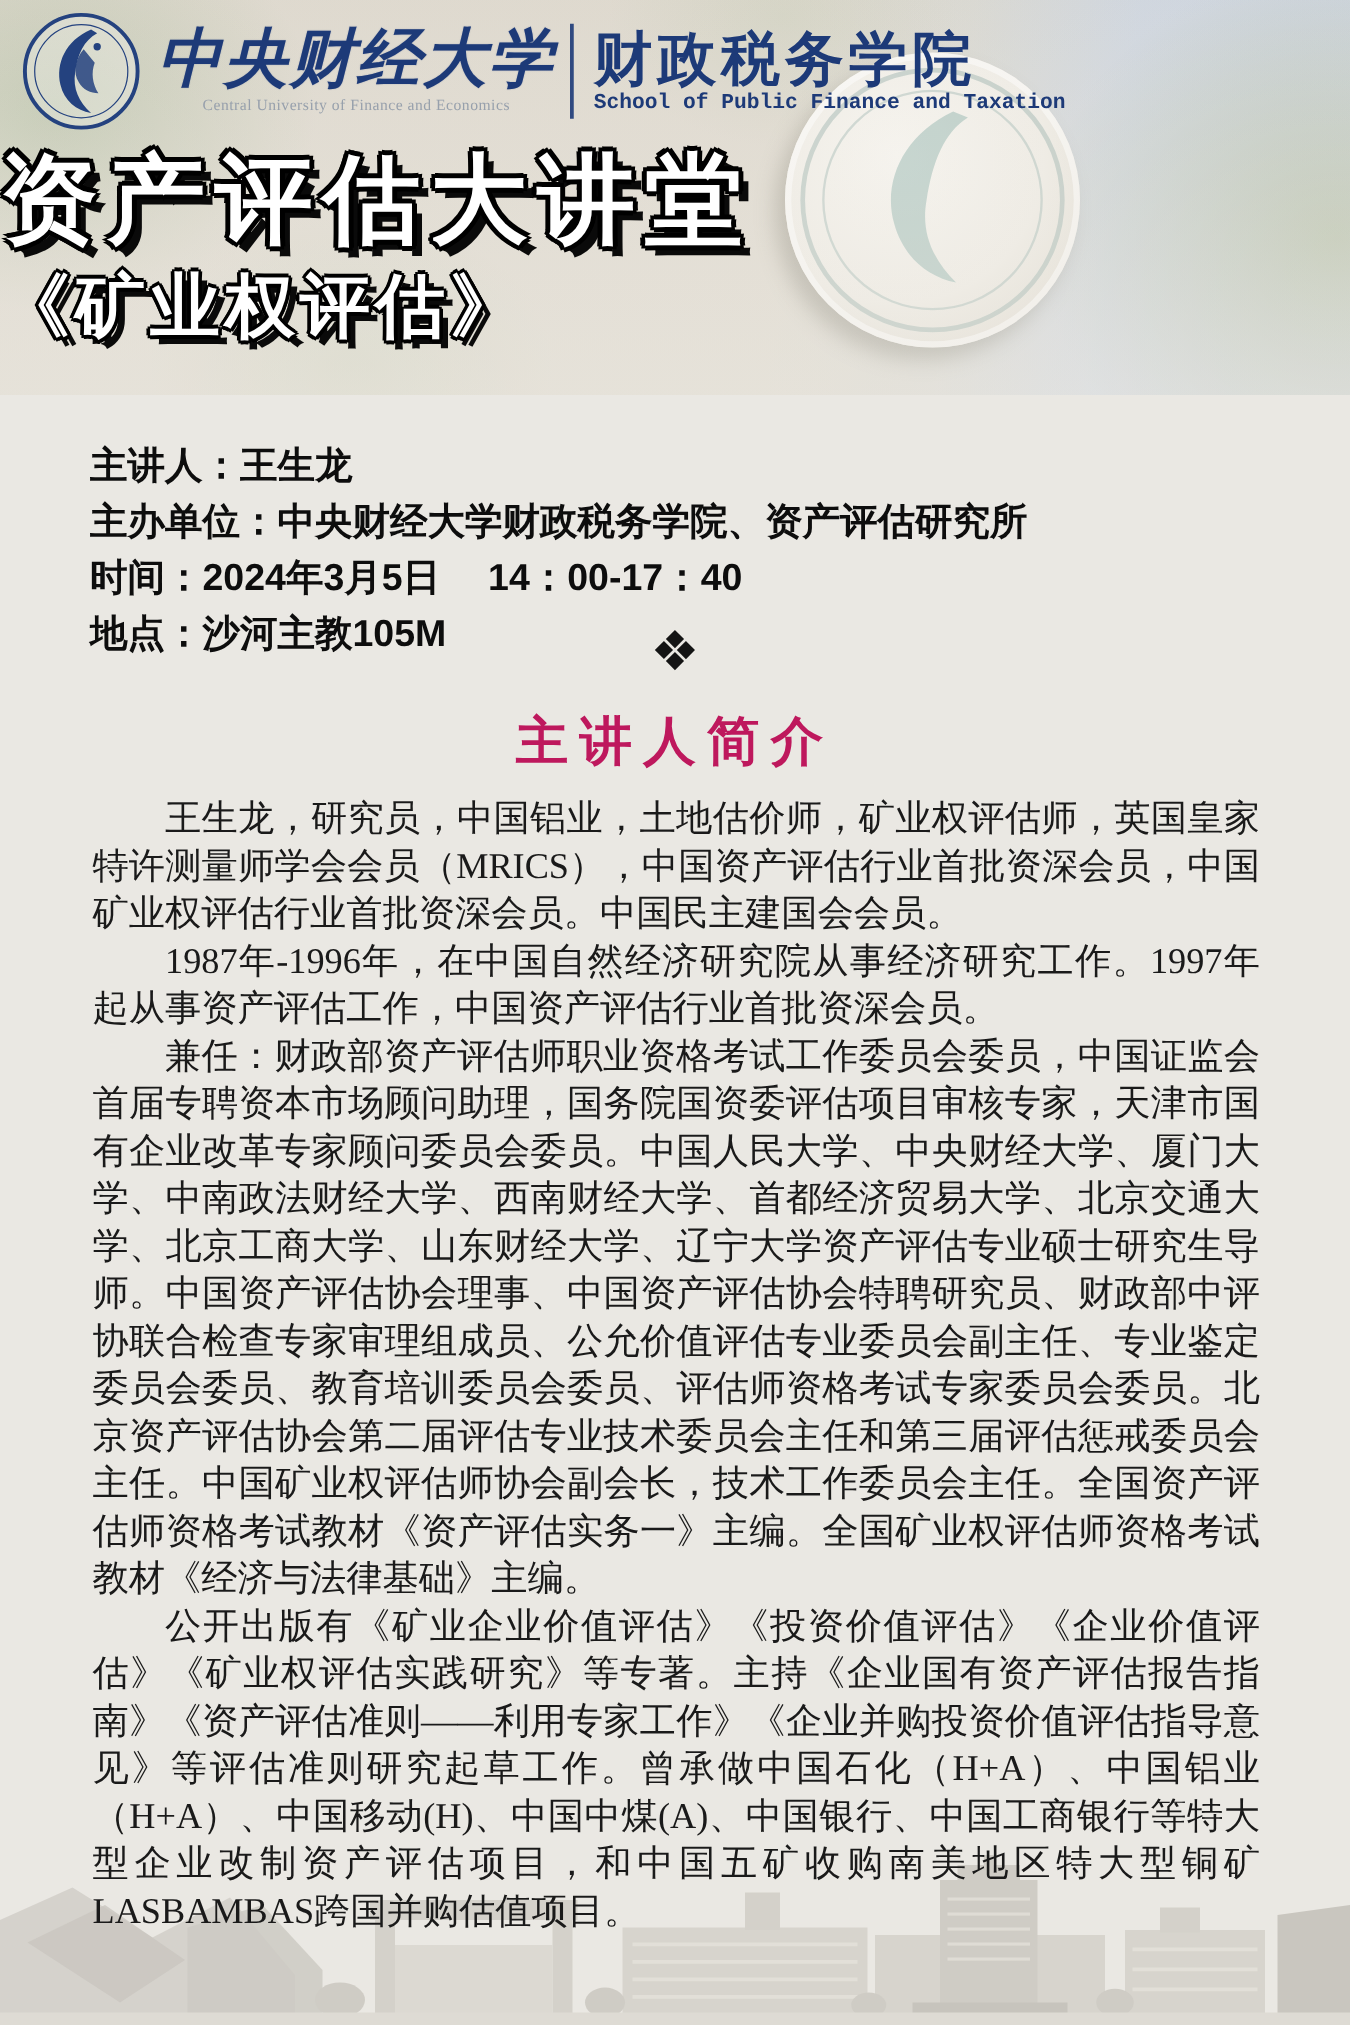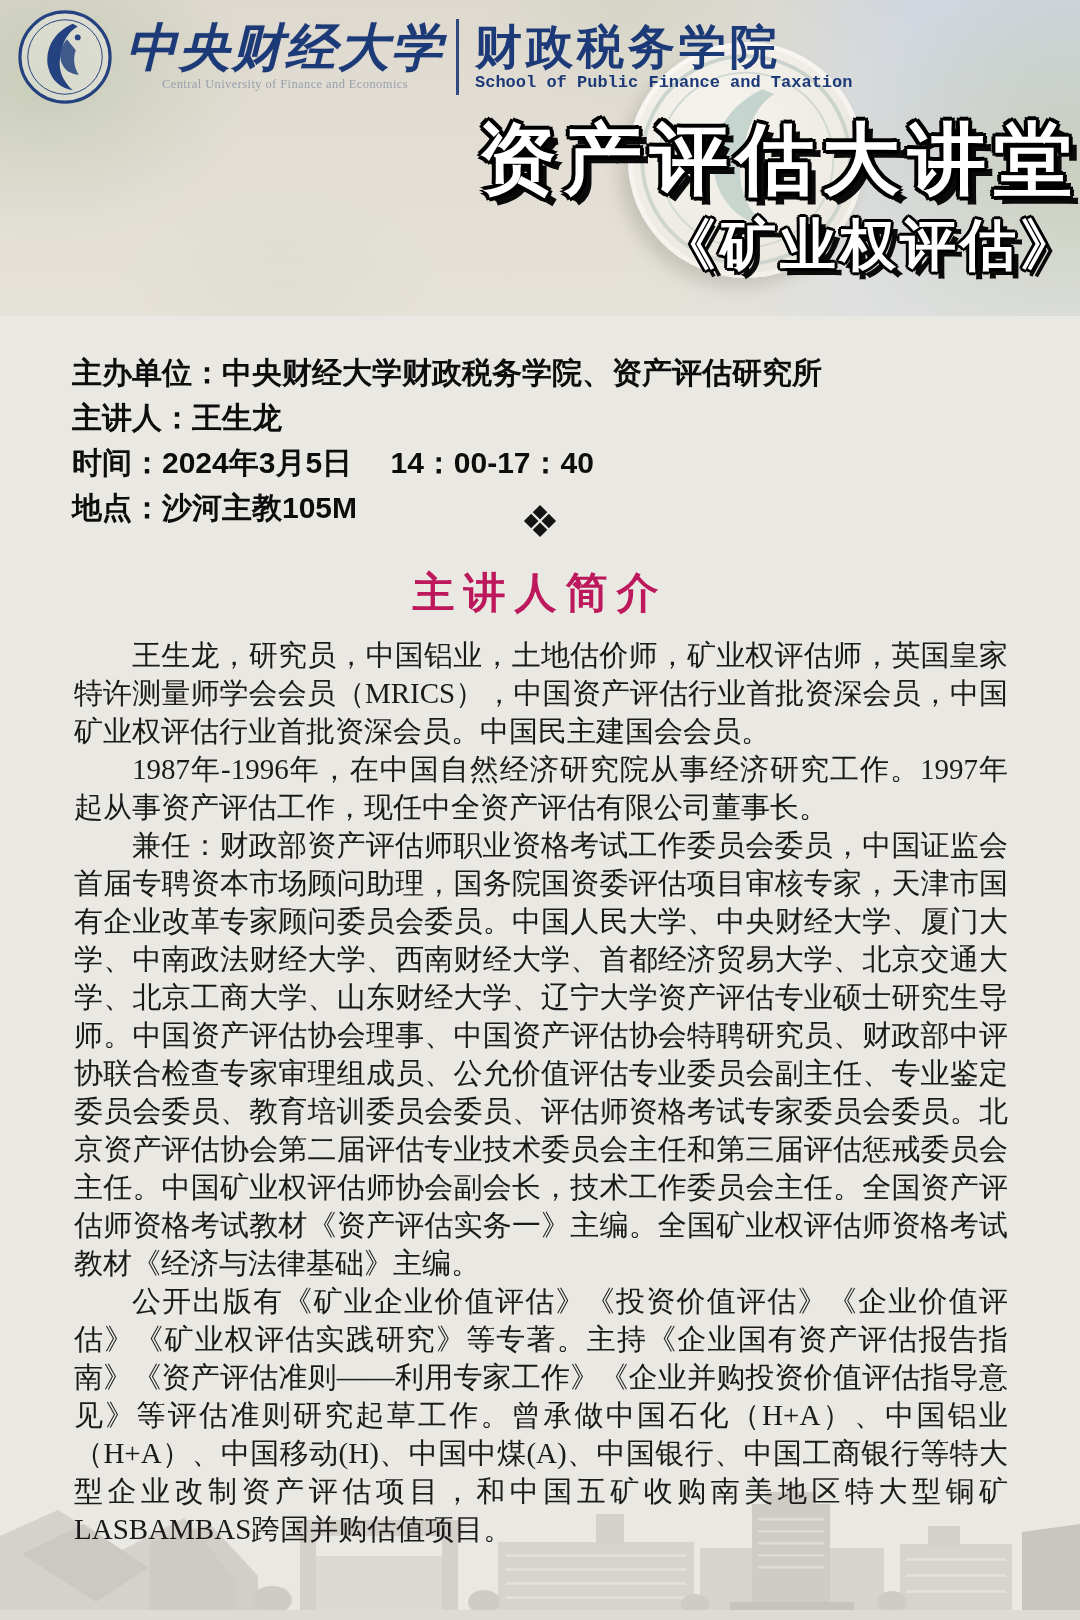--- a/index.html
+++ b/index.html
@@ -55,21 +55,21 @@
     font-weight:900; font-size:47px; line-height:1.05; color:var(--brand_navy,#1d3a78);
     letter-spacing:4px;
   }
   .school-en {
     font-family:Liberation Mono, monospace; font-weight:bold; font-size:17px;
     color:var(--brand_navy,#1d3a78); margin-top:2px;
   }
 
   
   .title, .subtitle {
-    position:absolute; left:0; width:100%; text-align:right; margin:0;
+    position:absolute; left:0; width:100%; text-align:left; margin:0;
     color:#ffffff; font-weight:900; z-index:4;
   }
   .title {
     top:108px; font-size:78px; letter-spacing:8px;
     text-shadow:
       4px 0 0 #000, -4px 0 0 #000, 0 4px 0 #000, 0 -4px 0 #000,
       3px 3px 0 #000, -3px -3px 0 #000, 3px -3px 0 #000, -3px 3px 0 #000,
       8px 8px 0 #0a0a0a;
   }
   .subtitle {
@@ -133,32 +133,32 @@
     <div class="school-block">
       <div class="school-cn">财政税务学院</div>
       <div class="school-en">School of Public Finance and Taxation</div>
     </div>
   </div>
 
   <h1 class="title">资产评估大讲堂</h1>
   <h2 class="subtitle">《矿业权评估》</h2>
 
   <div class="info">
+    <div class="info-row"><span>主讲人：</span><span>王生龙</span></div>
     <div class="info-row"><span>主办单位：</span><span>中央财经大学财政税务学院、资产评估研究所</span></div>
-    <div class="info-row"><span>主讲人：</span><span>王生龙</span></div>
     <div class="info-row"><span>时间：</span><span>2024年3月5日　 14：00-17：40</span></div>
     <div class="info-row"><span>地点：</span><span>沙河主教105M</span></div>
   </div>
 
   <div class="diamond">❖</div>
   <h3 class="bio-heading">主讲人简介</h3>
 
   <div class="bio">
     <p>王生龙，研究员，中国铝业，土地估价师，矿业权评估师，英国皇家特许测量师学会会员（MRICS），中国资产评估行业首批资深会员，中国矿业权评估行业首批资深会员。中国民主建国会会员。</p>
-    <p>1987年-1996年，在中国自然经济研究院从事经济研究工作。1997年起从事资产评估工作，现任中全资产评估有限公司董事长。</p>
+    <p>1987年-1996年，在中国自然经济研究院从事经济研究工作。1997年起从事资产评估工作，中国资产评估行业首批资深会员。</p>
     <p>兼任：财政部资产评估师职业资格考试工作委员会委员，中国证监会首届专聘资本市场顾问助理，国务院国资委评估项目审核专家，天津市国有企业改革专家顾问委员会委员。中国人民大学、中央财经大学、厦门大学、中南政法财经大学、西南财经大学、首都经济贸易大学、北京交通大学、北京工商大学、山东财经大学、辽宁大学资产评估专业硕士研究生导师。中国资产评估协会理事、中国资产评估协会特聘研究员、财政部中评协联合检查专家审理组成员、公允价值评估专业委员会副主任、专业鉴定委员会委员、教育培训委员会委员、评估师资格考试专家委员会委员。北京资产评估协会第二届评估专业技术委员会主任和第三届评估惩戒委员会主任。中国矿业权评估师协会副会长，技术工作委员会主任。全国资产评估师资格考试教材《资产评估实务一》主编。全国矿业权评估师资格考试教材《经济与法律基础》主编。</p>
     <p>公开出版有《矿业企业价值评估》《投资价值评估》《企业价值评估》《矿业权评估实践研究》等专著。主持《企业国有资产评估报告指南》《资产评估准则——利用专家工作》《企业并购投资价值评估指导意见》等评估准则研究起草工作。曾承做中国石化（H+A）、中国铝业（H+A）、中国移动(H)、中国中煤(A)、中国银行、中国工商银行等特大型企业改制资产评估项目，和中国五矿收购南美地区特大型铜矿LASBAMBAS跨国并购估值项目。</p>
   </div>
 
   <svg class="skyline" viewBox="0 0 1080 136">
     <g fill="#d4d1ca">
 
       <polygon points="0,52 58,26 122,66 184,34 236,96 236,128 0,128" opacity="0.95"></polygon>
       <polygon points="22,70 84,40 148,84 96,118" fill="#c9c6bf" opacity="0.8"></polygon>
       <polygon points="150,58 210,40 258,92 258,128 150,128" fill="#cdcac3" opacity="0.85"></polygon>

